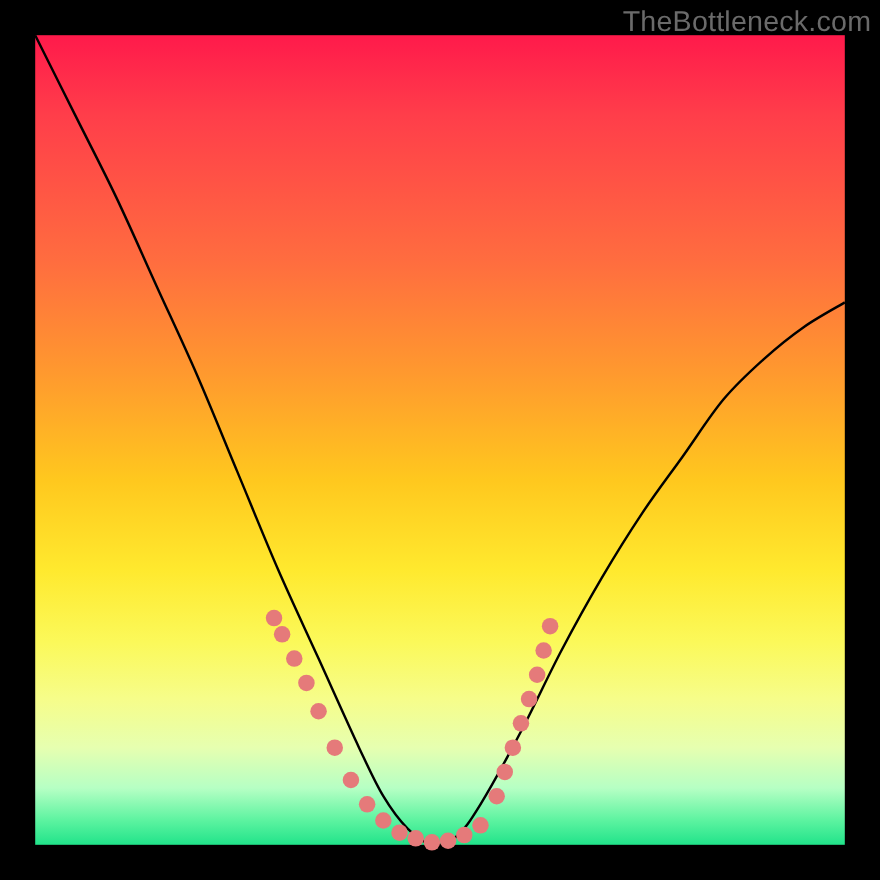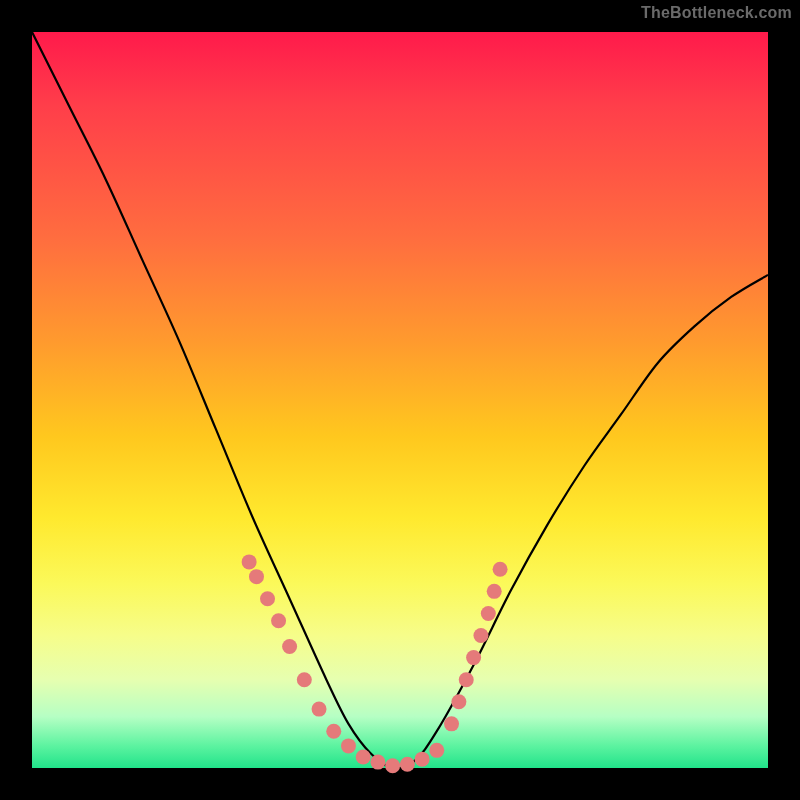--- a/index.html
+++ b/index.html
@@ -38,22 +38,22 @@
       #e6ffb0 88%,
       #b6ffc4 93%,
       #5cf3a0 97%,
       #21e38a 100%
     );
   }
   .watermark {
     position: absolute;
     top: 4px;
     right: 8px;
-    font-size: 16px;
-    font-weight: 700;
+    font-size: 26px;
+    font-weight: 400;
     color: #6a6a6a;
     letter-spacing: 0.2px;
     user-select: none;
   }
   svg.curve {
     position: absolute;
     left: 0;
     top: 0;
     width: 736px;
     height: 736px;

